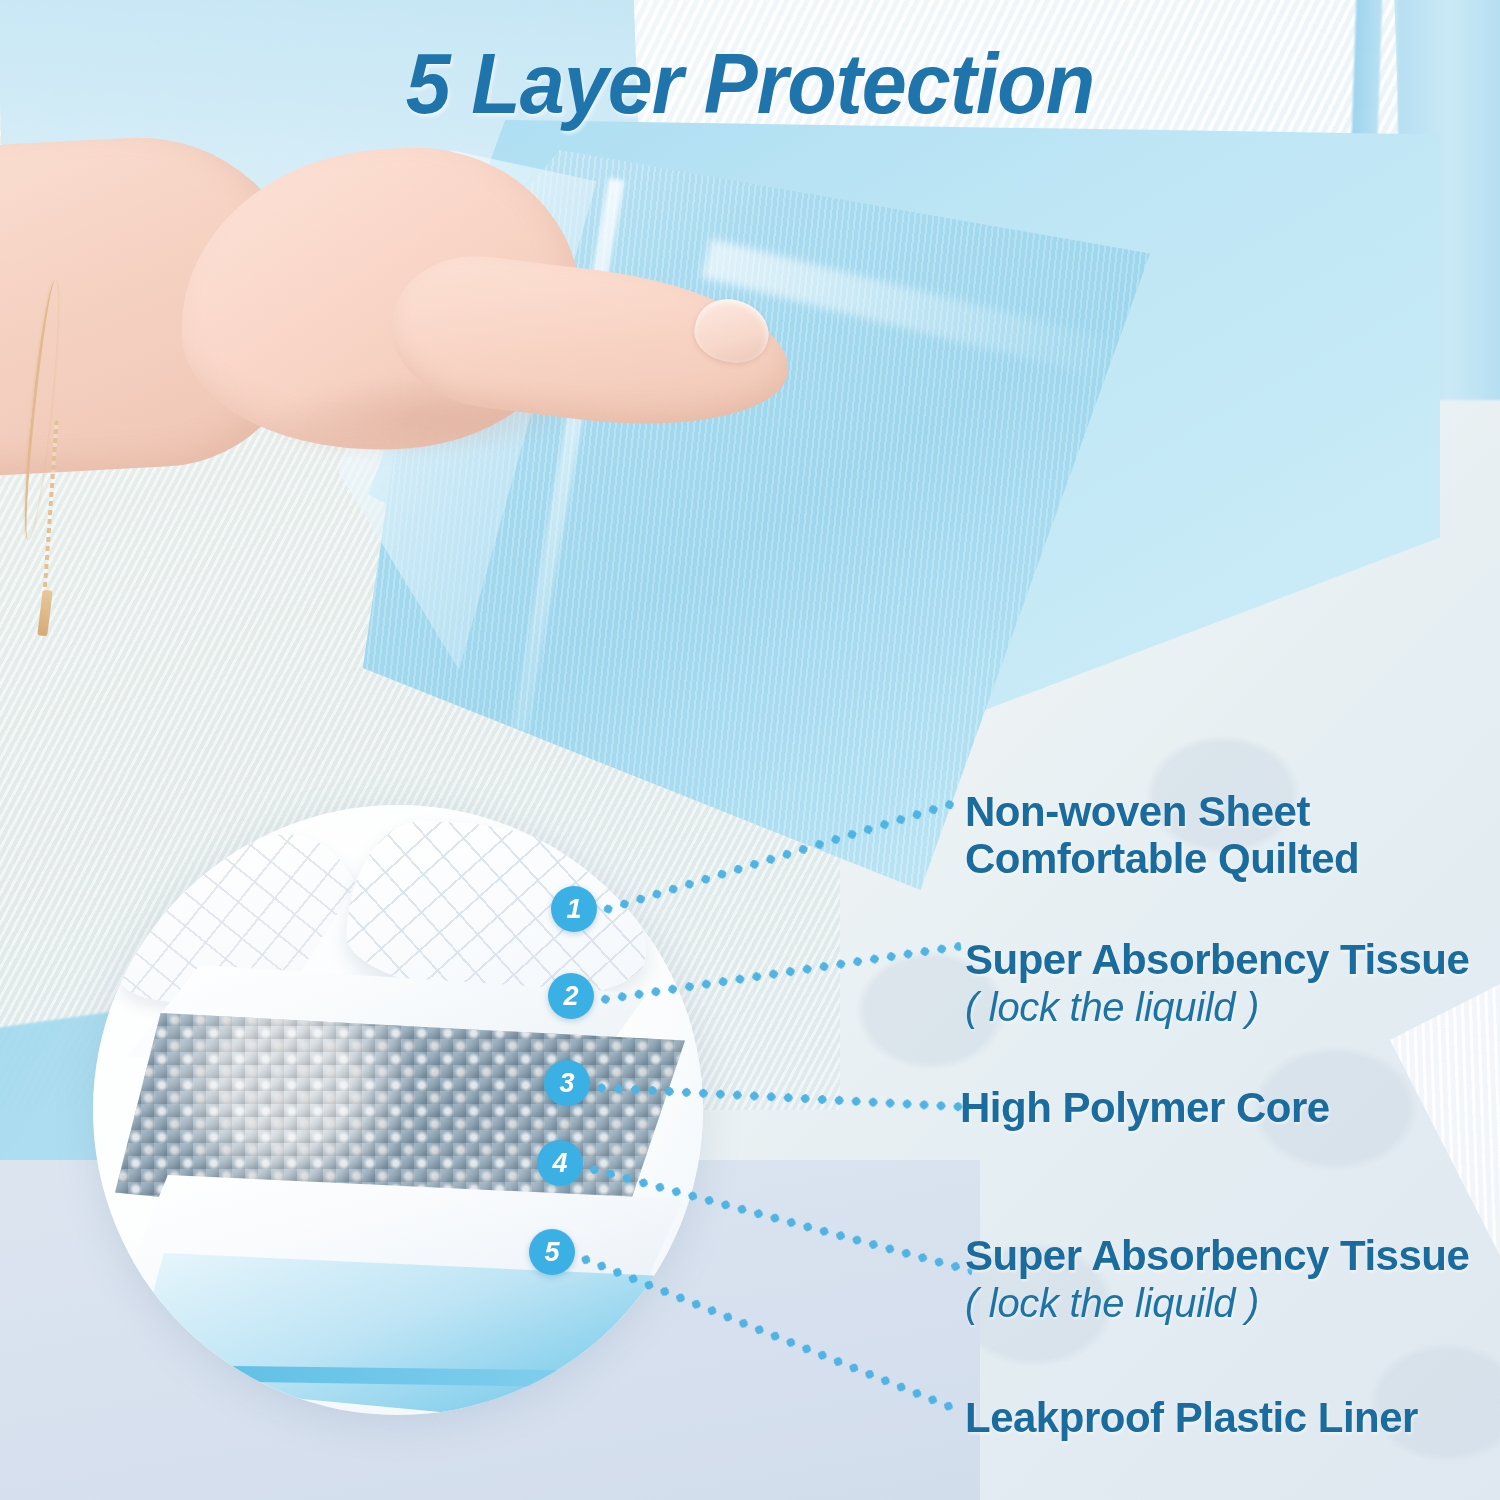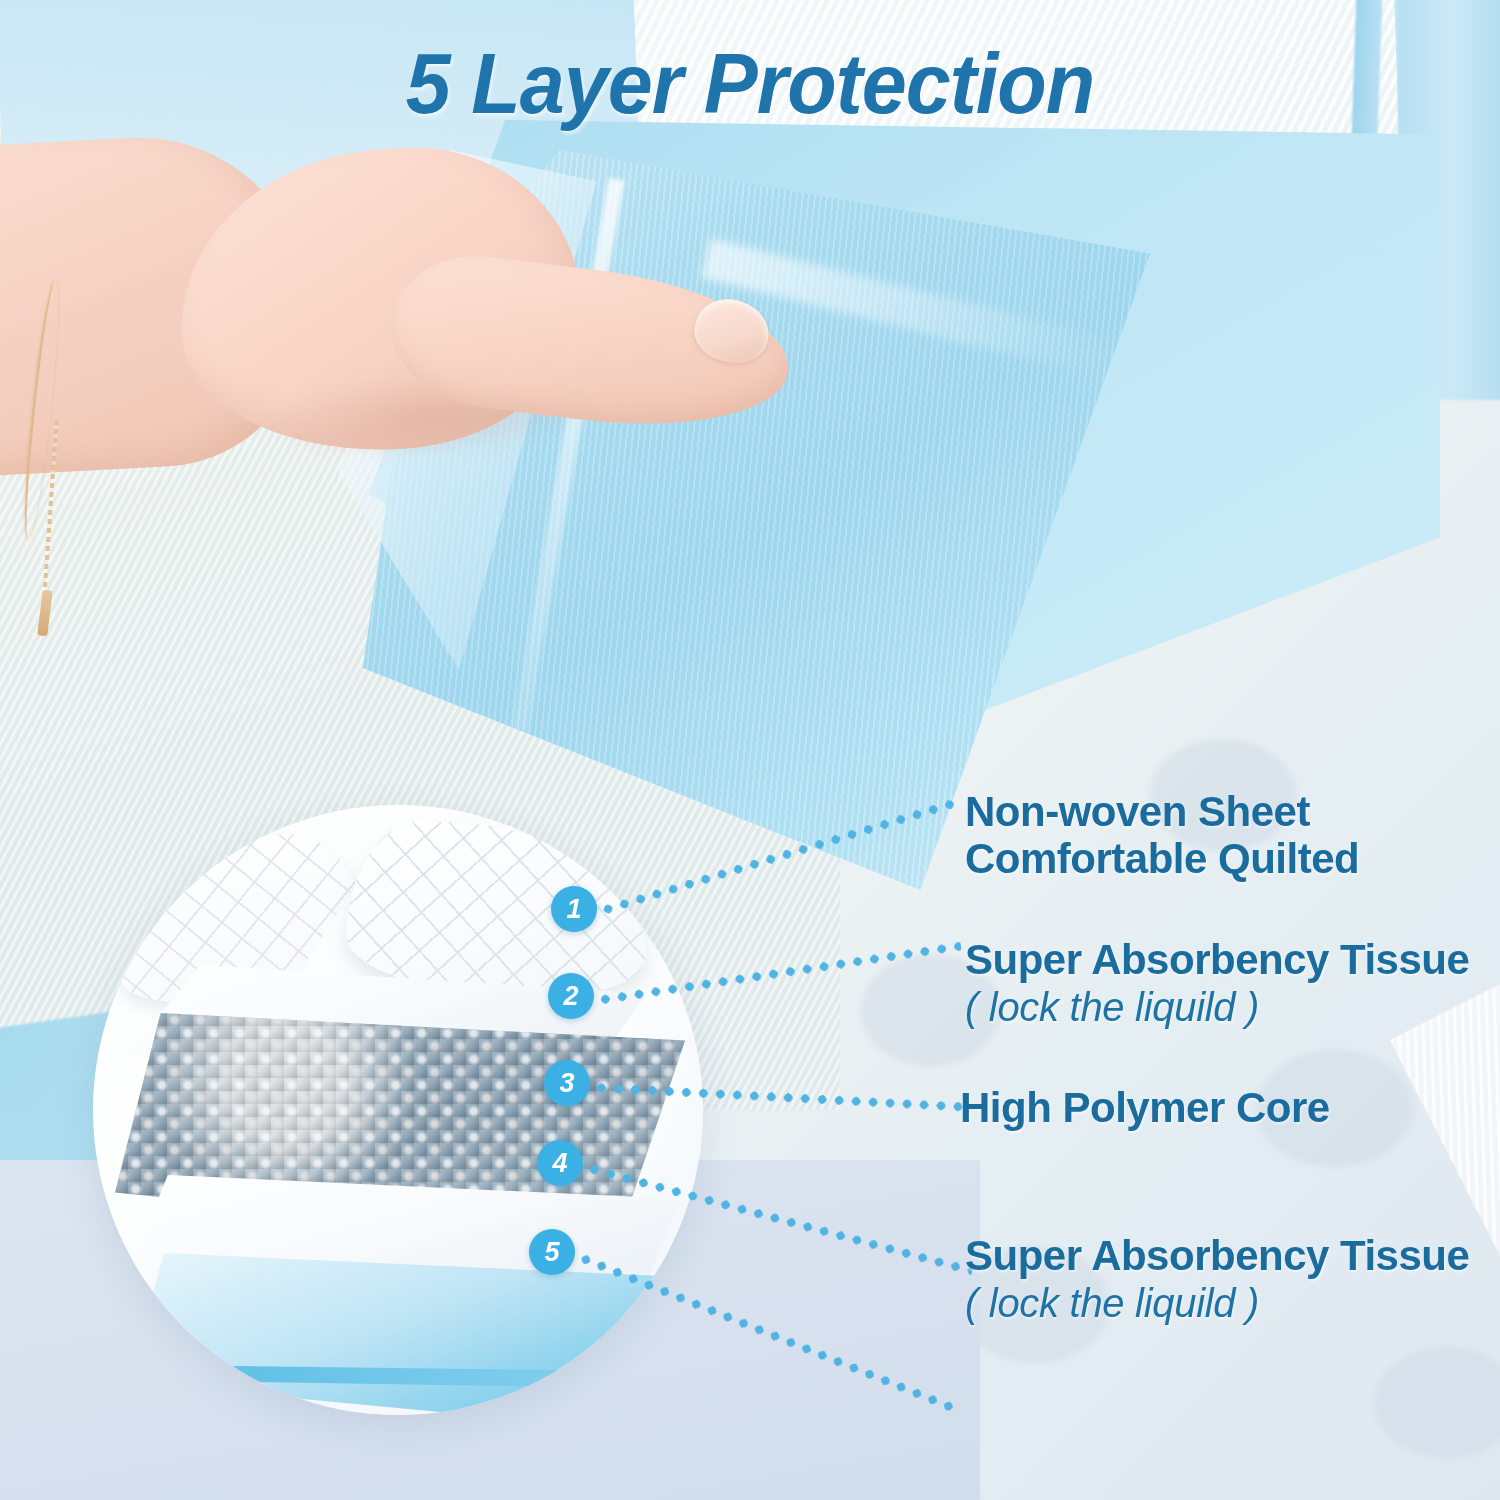--- a/index.html
+++ b/index.html
@@ -446,14 +446,17 @@
 
   <div class="label" style="left:937px; top:1084px;margin-left:23px;">
     <span class="lead">High Polymer Core</span>
   </div>
 
   <div class="label" style="left:965px; top:1232px;">
     <span class="lead">Super Absorbency Tissue</span>
     <span class="sub">( lock the liquild )</span>
   </div>
 
+  <div class="label" style="left:965px; top:1394px;">
+    <span class="lead">Leakproof Plastic Liner</span>
+  </div>
 
 </div>
 
 </body></html>

